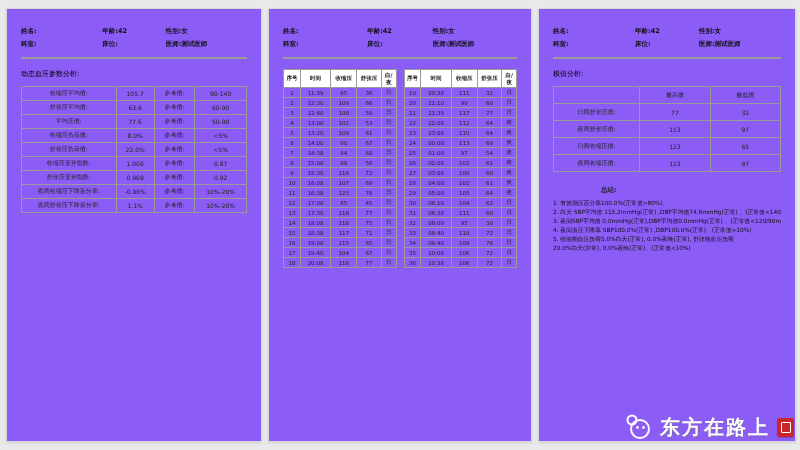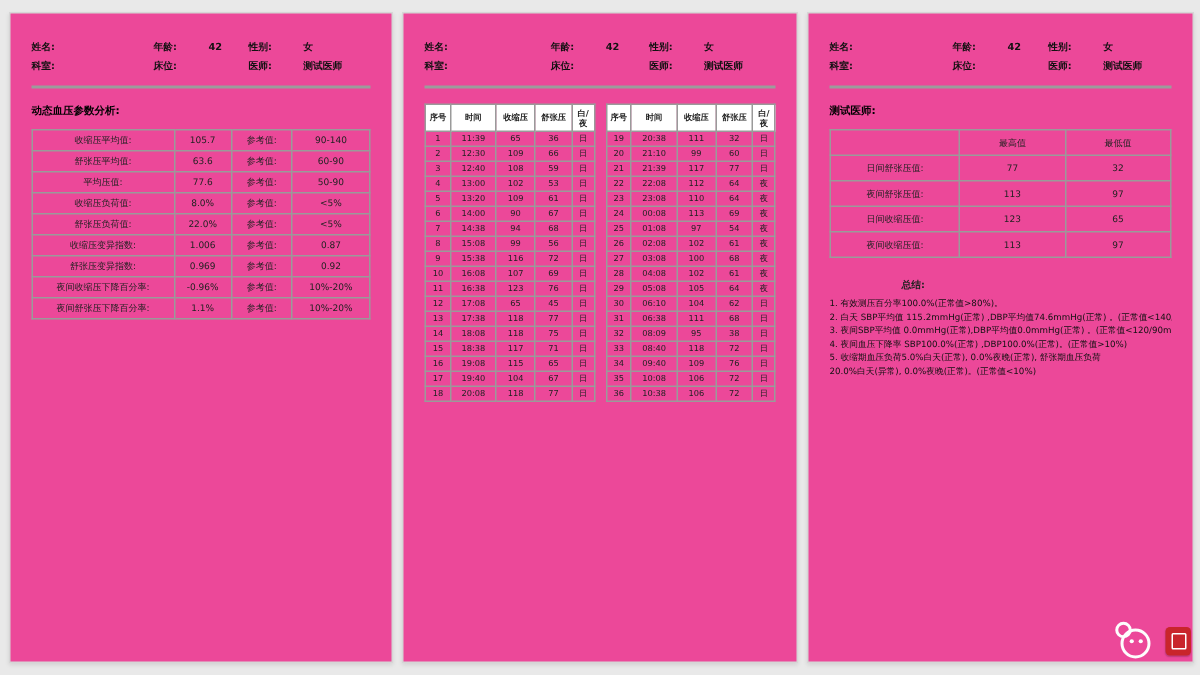--- a/index.html
+++ b/index.html
@@ -3,35 +3,35 @@
 <meta charset="utf-8">
 <style>
   html,body{margin:0;padding:0;}
   body{
     width:800px;height:450px;position:relative;overflow:hidden;
     background:#e9e9e9;
     font-family:"DejaVu Sans","Liberation Sans",sans-serif;
     color:#222;
   }
   .page{
-    position:absolute;top:8px;height:434px;background:#ec4899;
+    position:absolute;top:8px;height:434px;background:#8b5cf6;
     border:1px solid #d6d6d6;box-shadow:0 1px 3px rgba(0,0,0,.10);
     box-sizing:border-box;padding:14px 14px 10px 14px;
   }
   .page1{left:6px;width:256px;}
   .page2{left:268px;width:264px;}
   .page3{left:538px;width:258px;}
 
   .hdr{display:grid;grid-template-columns:36% 28% 36%;row-gap:4px;font-size:6.5px;margin-top:4px;}
   .hfield{display:flex;align-items:baseline;}
   .hlabel{font-weight:bold;color:#111;}
-  .hvalue{margin-left:21px;font-weight:bold;color:#111;}
+  .hvalue{margin-left:0;font-weight:bold;color:#111;}
   .rule{border-top:2px solid #9c9c9c;margin:8px 0 10px 0;}
 
-  .sec-title{font-size:7px;font-weight:bold;color:#000;margin:4px 0 7px 0;}
+  .sec-title{font-size:7px;font-weight:normal;color:#000;margin:4px 0 7px 0;}
 
   table{border-collapse:collapse;width:100%;}
   td,th{border:1px solid #9a9a9a;text-align:center;color:#222;font-weight:normal;}
 
   .t-params{font-size:6px;}
   .t-params td{padding:2px 2px;height:7px;}
   .t-params td:nth-child(1){width:42%;}
   .t-params td:nth-child(2){width:17%;}
   .t-params td:nth-child(3){width:18%;}
   .t-params td:nth-child(4){width:23%;}
@@ -539,21 +539,21 @@
     <div class="hfield">
         <span class="hlabel">床位:</span>
         <span class="hvalue"></span>
       </div>
     <div class="hfield">
         <span class="hlabel">医师:</span>
         <span class="hvalue">测试医师</span>
       </div>
   </div>
   <div class="rule"></div>
-  <div class="sec-title">测试医师:</div>
+  <div class="sec-title">极值分析:</div>
   <table class="t-extreme">
     <thead>
       <tr>
         <th></th>
         <th>最高值</th>
         <th>最低值</th>
       </tr>
     </thead>
     <tbody>
 
@@ -601,16 +601,17 @@
   </div>
 </div>
 
 <div class="wm">
   <svg width="30" height="30" viewBox="0 0 30 30">
     <circle cx="17" cy="17" r="9" fill="none" stroke="#fdfdfd" stroke-width="2"></circle>
     <circle cx="9" cy="8" r="4.5" fill="none" stroke="#fdfdfd" stroke-width="2"></circle>
     <circle cx="14.5" cy="15.5" r="1.4" fill="#fdfdfd"></circle>
     <circle cx="20.5" cy="15.5" r="1.4" fill="#fdfdfd"></circle>
   </svg>
+  <span class="wm-text">东方在路上</span>
   <span class="wm-badge">
       <span class="wm-badge-inner"></span>
     </span>
 </div>
 
 </body></html>

